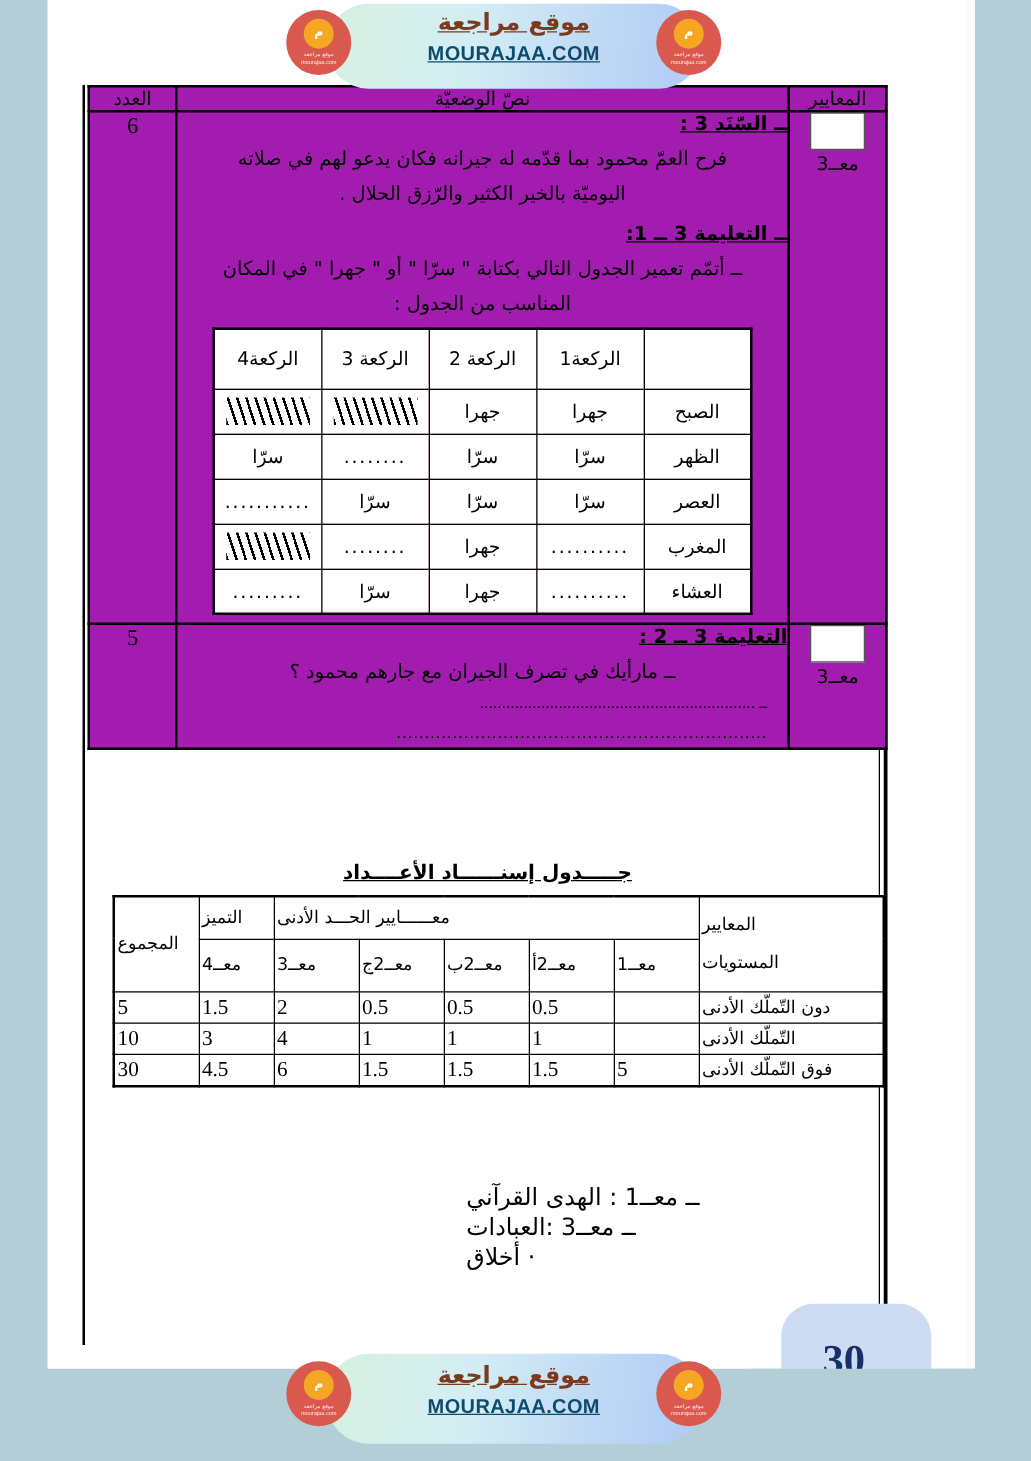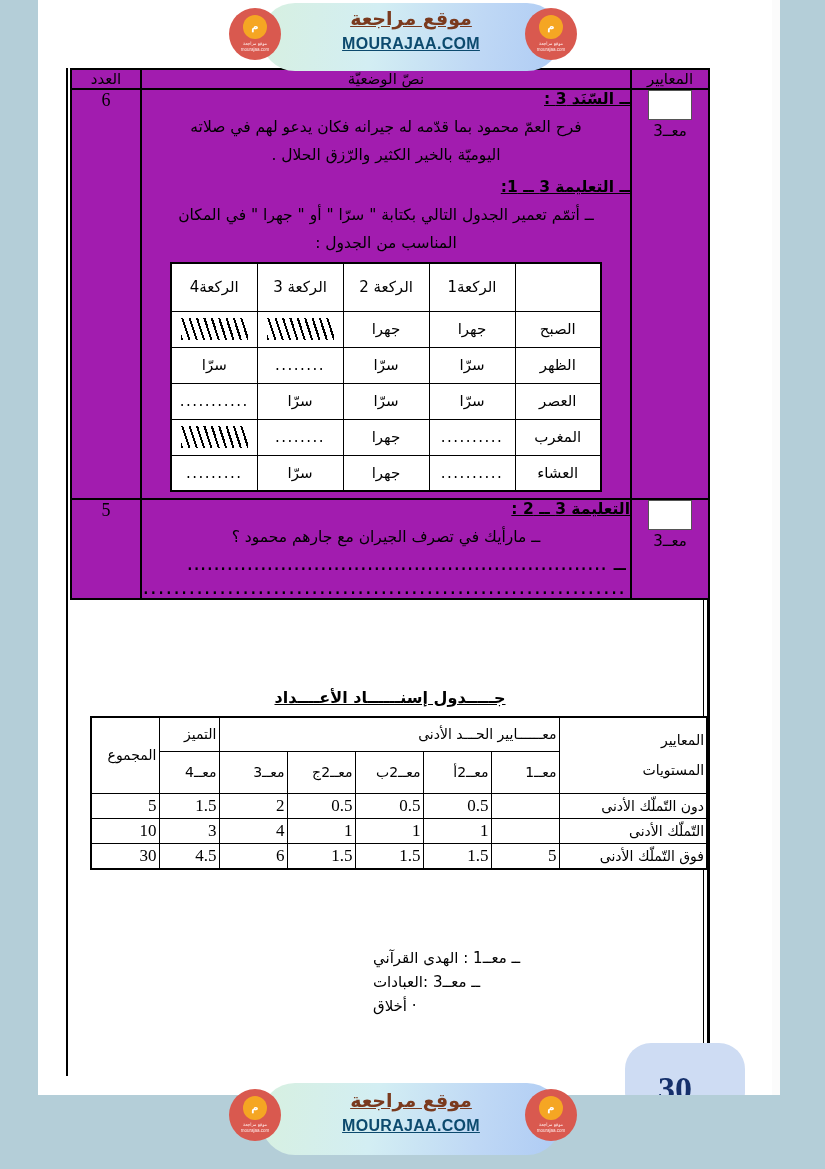--- a/index.html
+++ b/index.html
@@ -205,24 +205,24 @@
   }
   .para {
     font-size: 15.5px;
     line-height: 26px;
     text-align: center;
     margin: 0 0 2px 0;
     direction: rtl;
   }
 
   .dotline {
-    font-size: 21px;
+    font-size: 11px;
     letter-spacing: 1px;
     line-height: 22px;
-    margin: 2px 4px 0 0;
+    margin: 2px 16px 0 0;
     direction: rtl;
     white-space: nowrap;
     overflow: hidden;
   }
 
   
   .prayer-wrap { padding: 4px 2px 6px 2px; }
   .prayer-table {
     width: 430px;
     margin: 0 auto;
@@ -268,21 +268,21 @@
     left: 90px;
     top: 716px;
     width: 600px;
     border-collapse: collapse;
     table-layout: fixed;
     direction: rtl;
     border: 2px solid #000;
   }
   .grade-table td {
     border: 1.5px solid #000;
-    text-align: right;
+    text-align: left;
     vertical-align: middle;
     font-size: 14px;
     padding: 2px;
     background: #fff;
     font-family: "DejaVu Sans", sans-serif;
   }
   .grade-table td.num {
     font-size: 17px;
     font-family: "Liberation Serif", serif;
   }
@@ -297,21 +297,21 @@
   
   .legend {
     position: absolute;
     right: 122px;
     top: 946px;
     width: 330px;
     direction: rtl;
     text-align: left;
   }
   .legend-item {
-    font-size: 15px;
+    font-size: 19px;
     line-height: 24px;
     direction: rtl;
     text-align: left;
     white-space: nowrap;
   }
 
   
   .page-blob {
     position: absolute;
     left: 625px;

